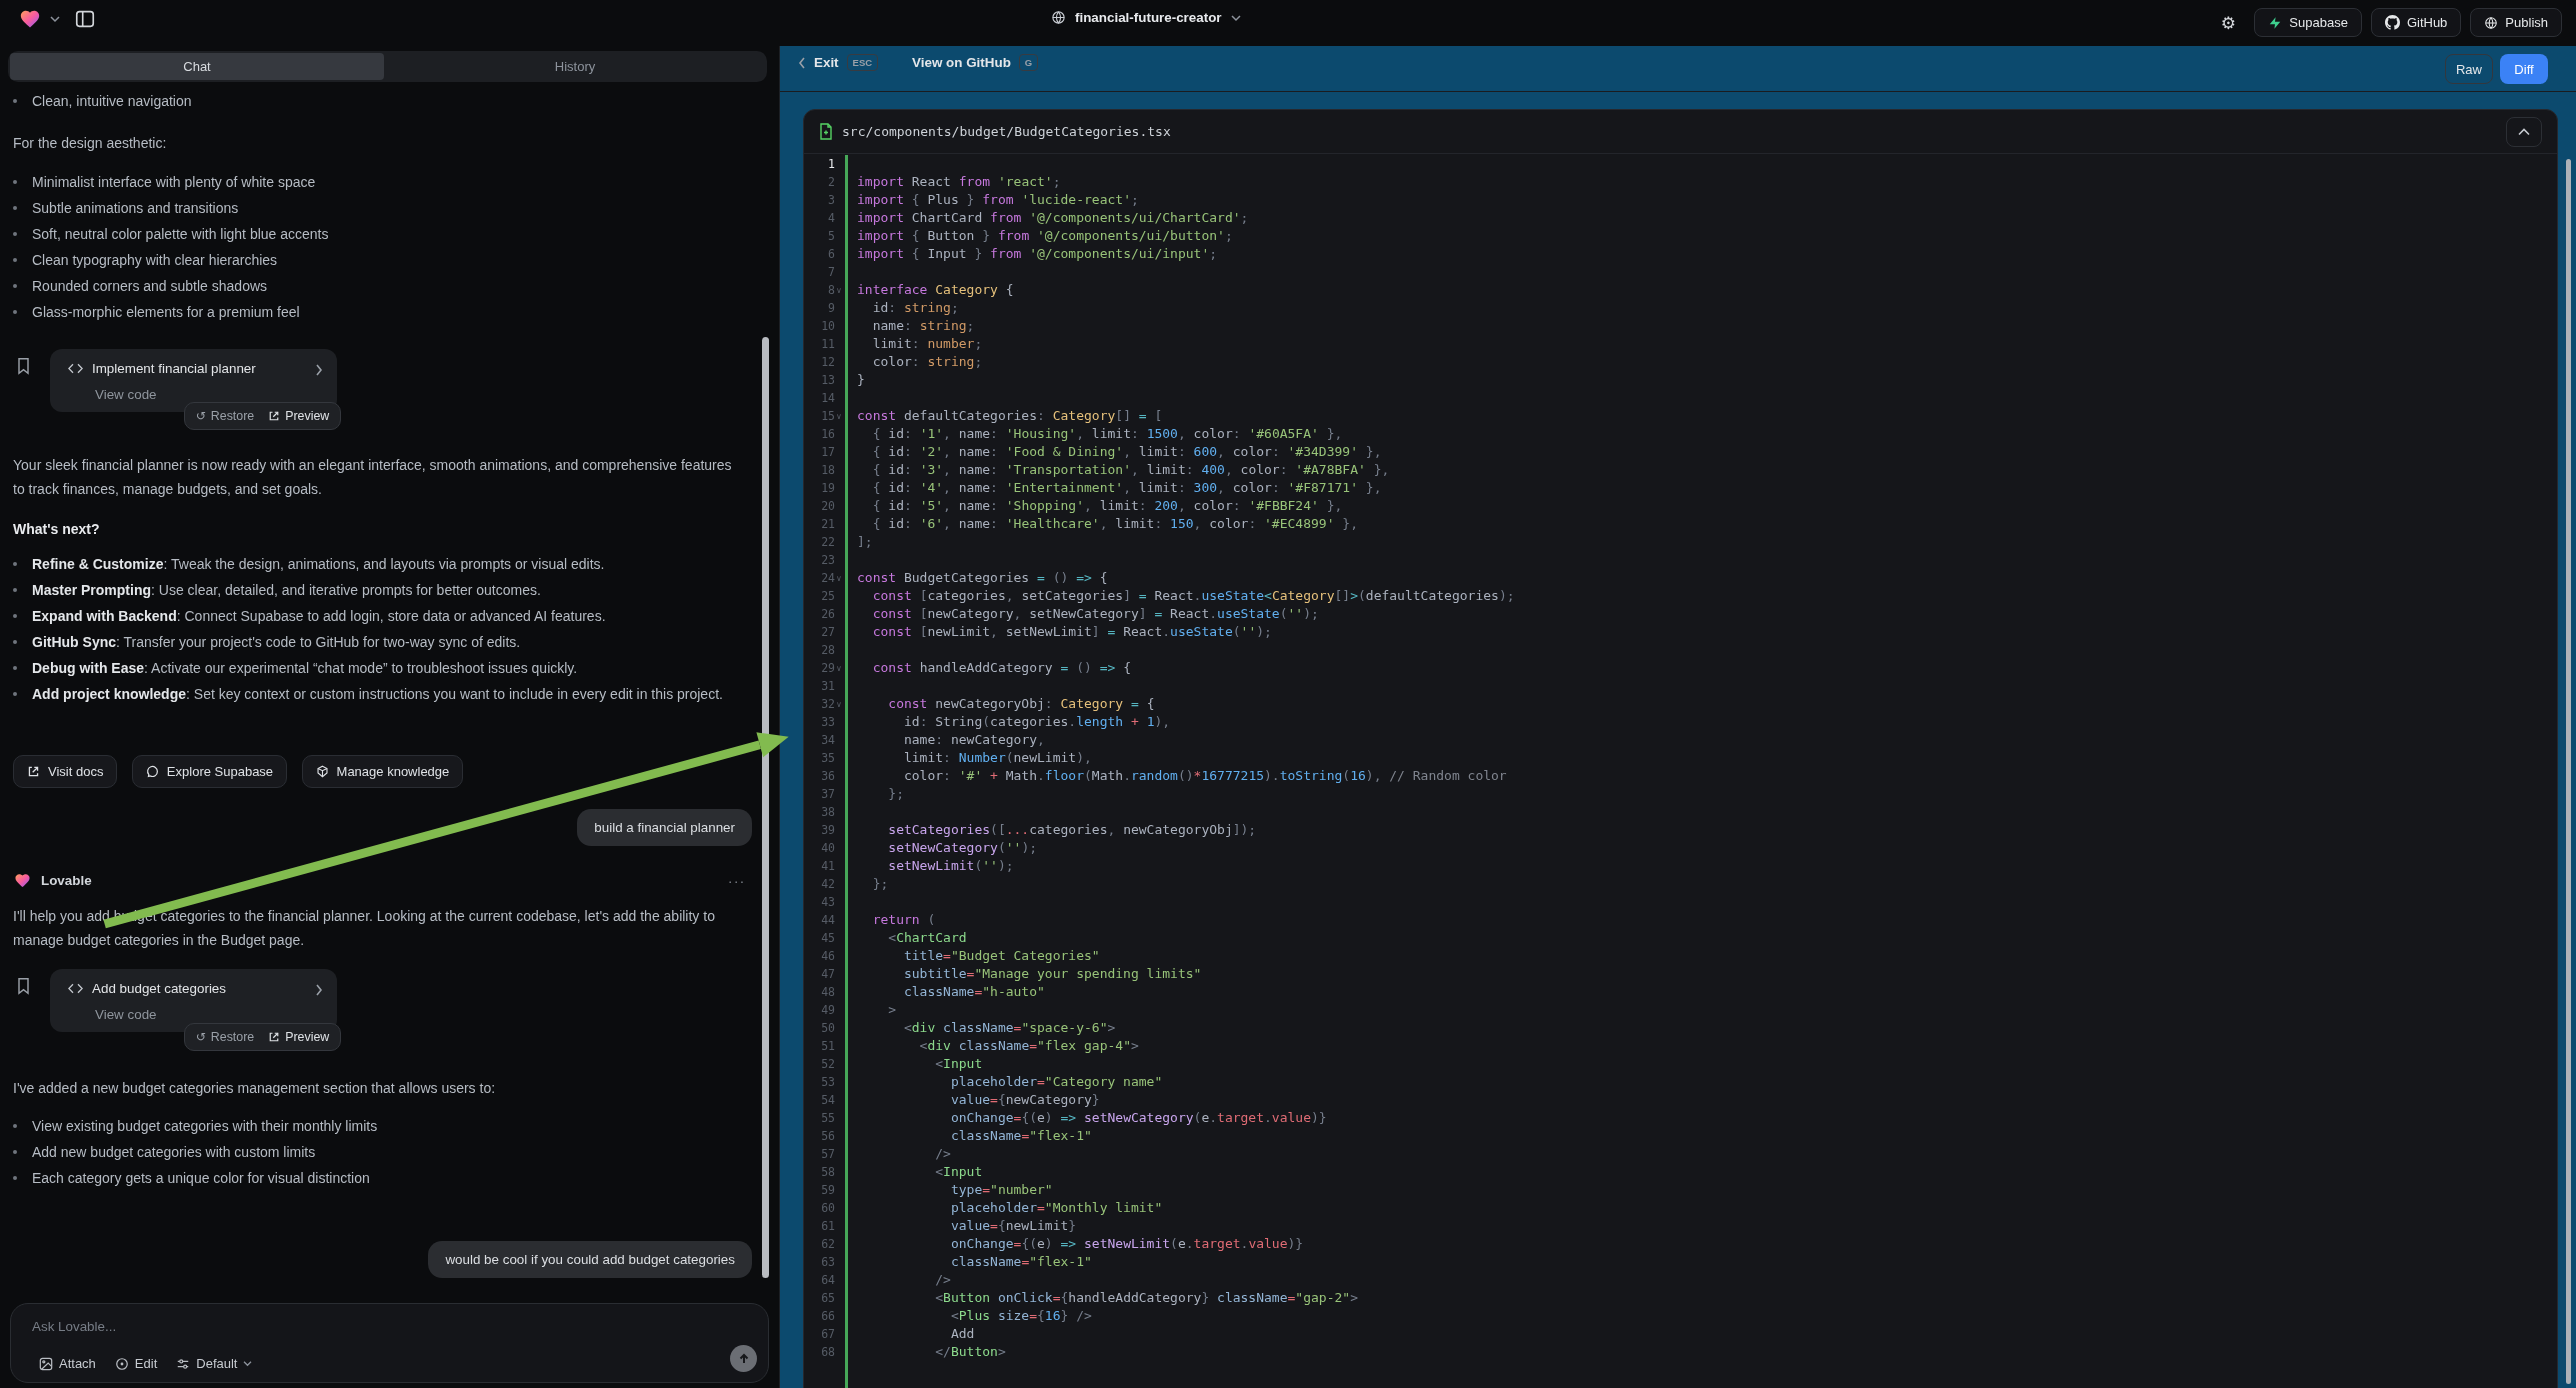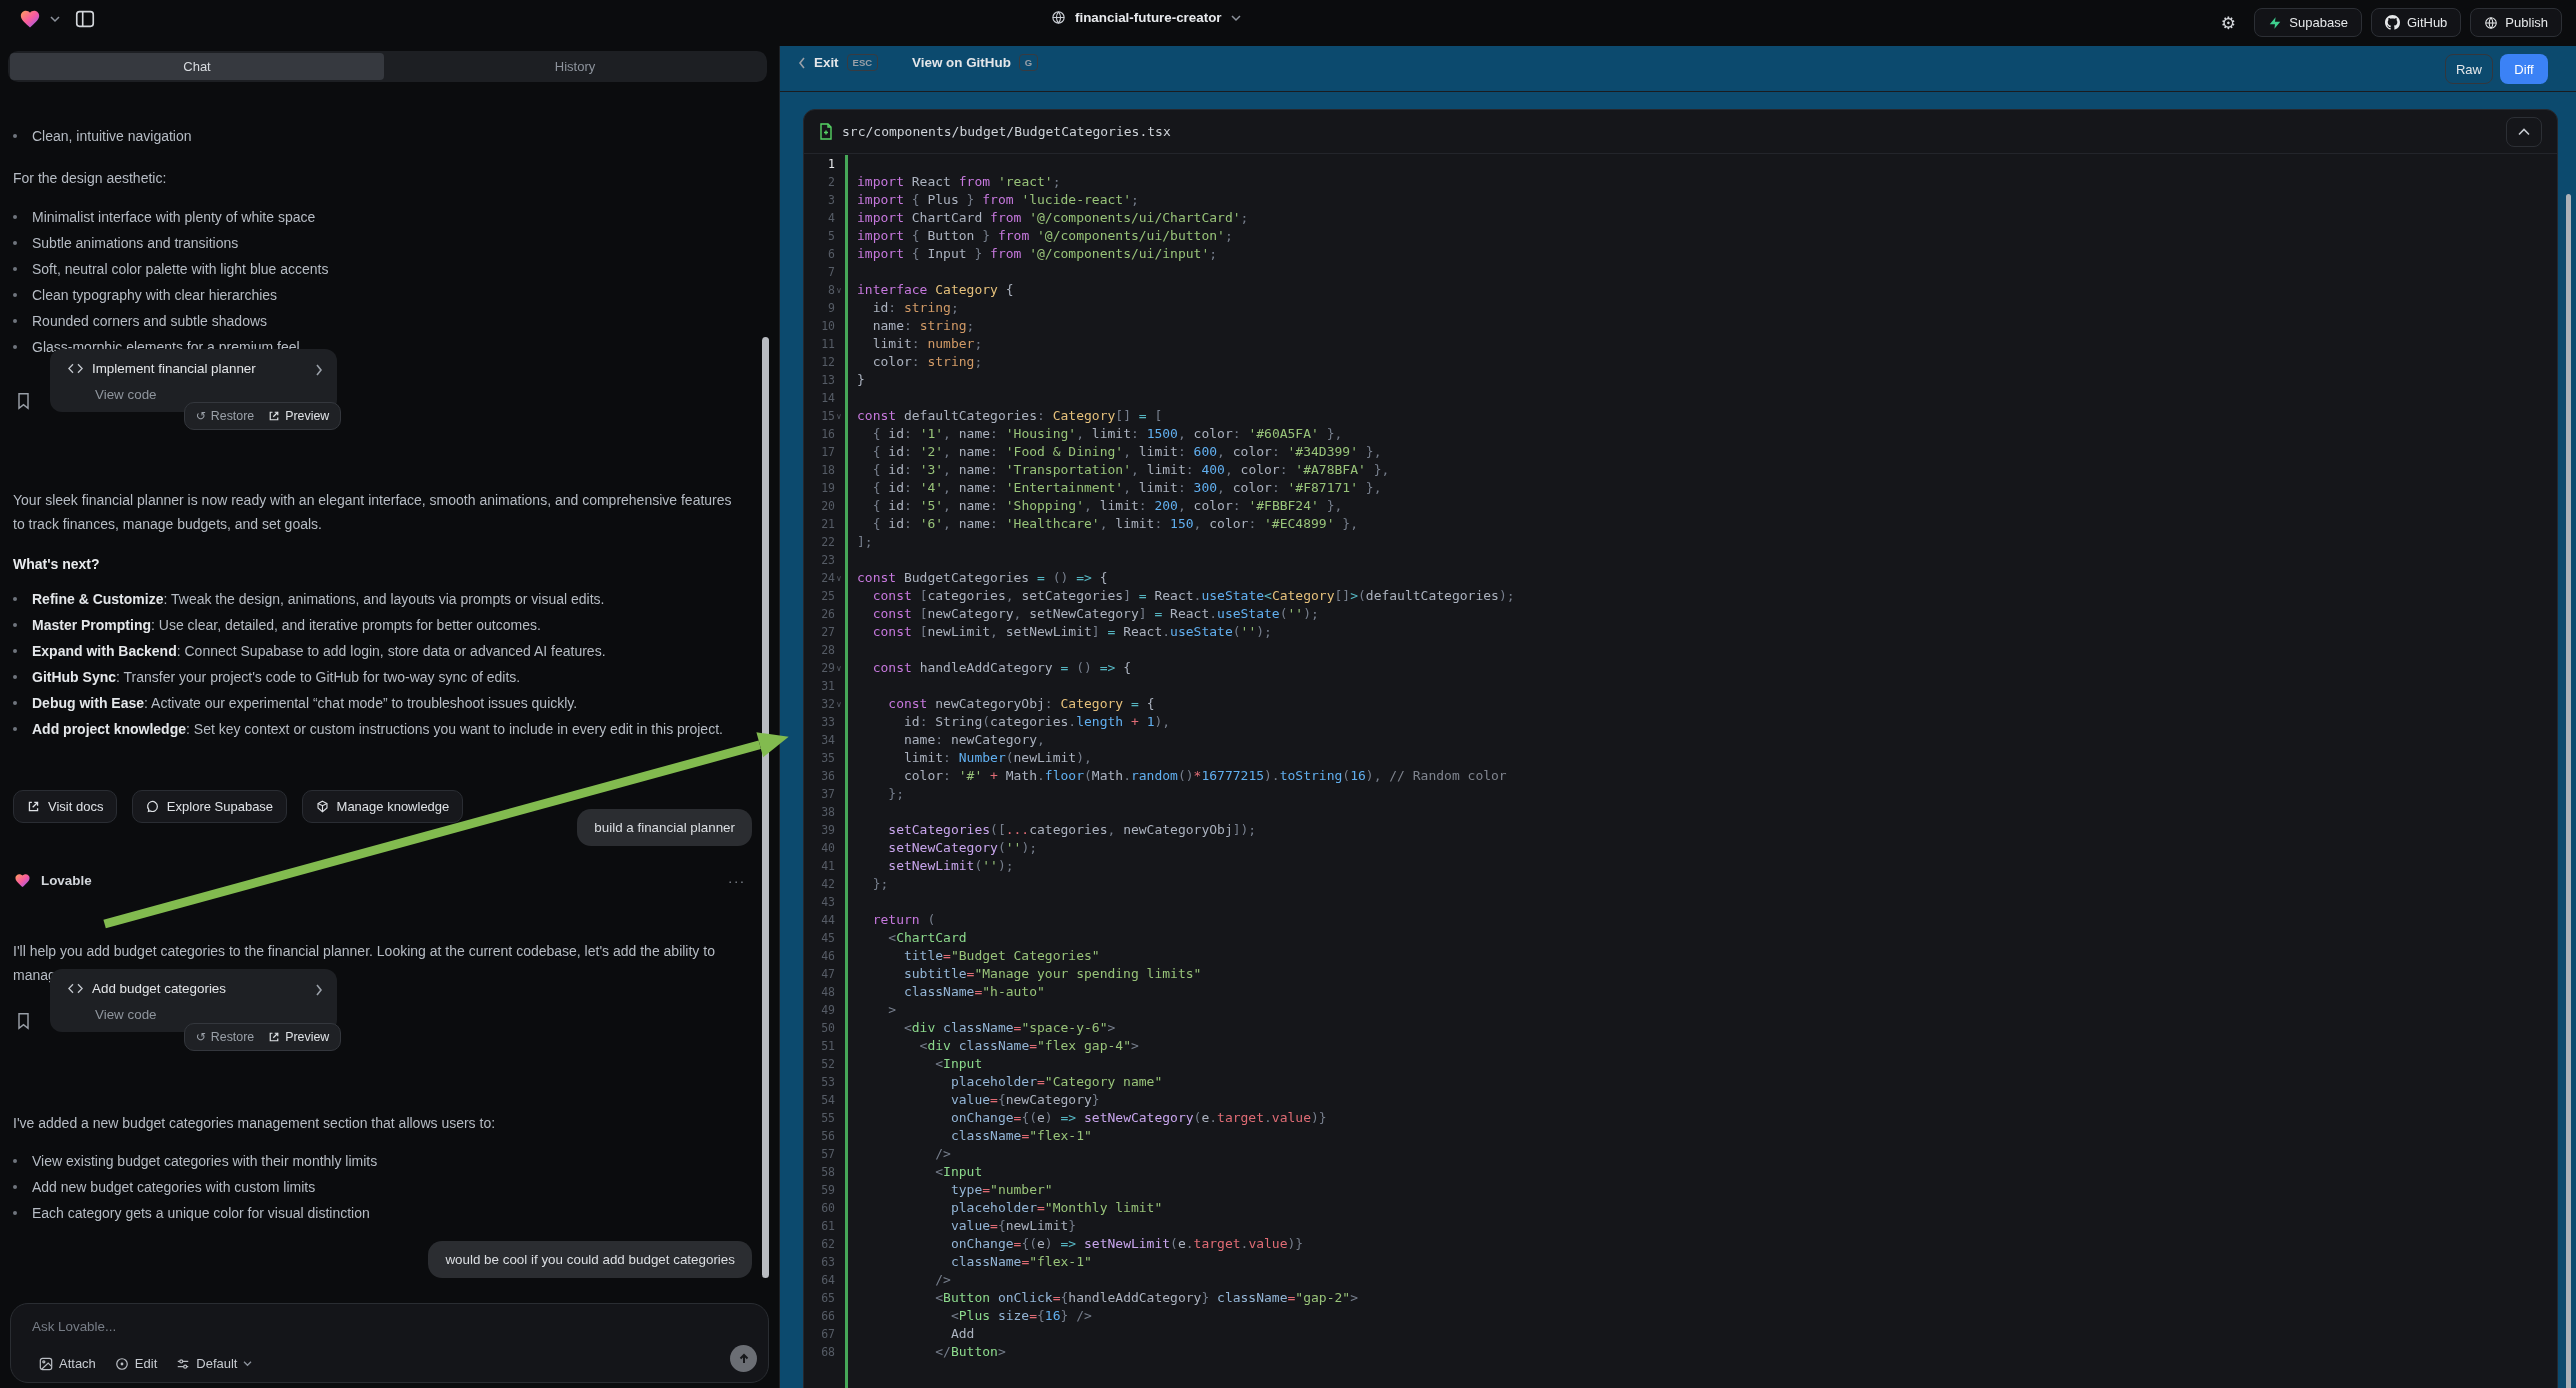--- a/index.html
+++ b/index.html
@@ -1,18 +1,18 @@
 <!DOCTYPE html>
 <html><head>
 <meta charset="utf-8">
 <style>
   * { margin:0; padding:0; box-sizing:border-box; }
   html,body { width:2576px; height:1388px; background:#0b0c0e; overflow:hidden;
     font-family:"Liberation Sans", sans-serif; color:#b6bcc4; }
-  .abs { position:absolute;margin-top:35px; }
+  .abs { position:absolute; }
   svg { display:block; }
 
   
   #topbar { position:absolute; left:0; top:0; width:2576px; height:46px; background:#0b0c0e; }
   .tb-left { position:absolute; left:18px; top:8px; display:flex; align-items:center; gap:8px; }
   .tb-center { position:absolute; left:1051px; top:10px; display:flex; align-items:center; gap:9px; }
   .tb-title { font-size:13.4px; color:#e8eaed; font-weight:600; }
   .tb-right { position:absolute; right:14px; top:8px; display:flex; align-items:center; gap:9px; }
   .tb-btn { height:29px; display:flex; align-items:center; gap:7px; padding:0 13px;
     background:#121317; border:1px solid #2c2f35; border-radius:8px; color:#e6e8ea; font-size:13px; cursor:pointer; }

